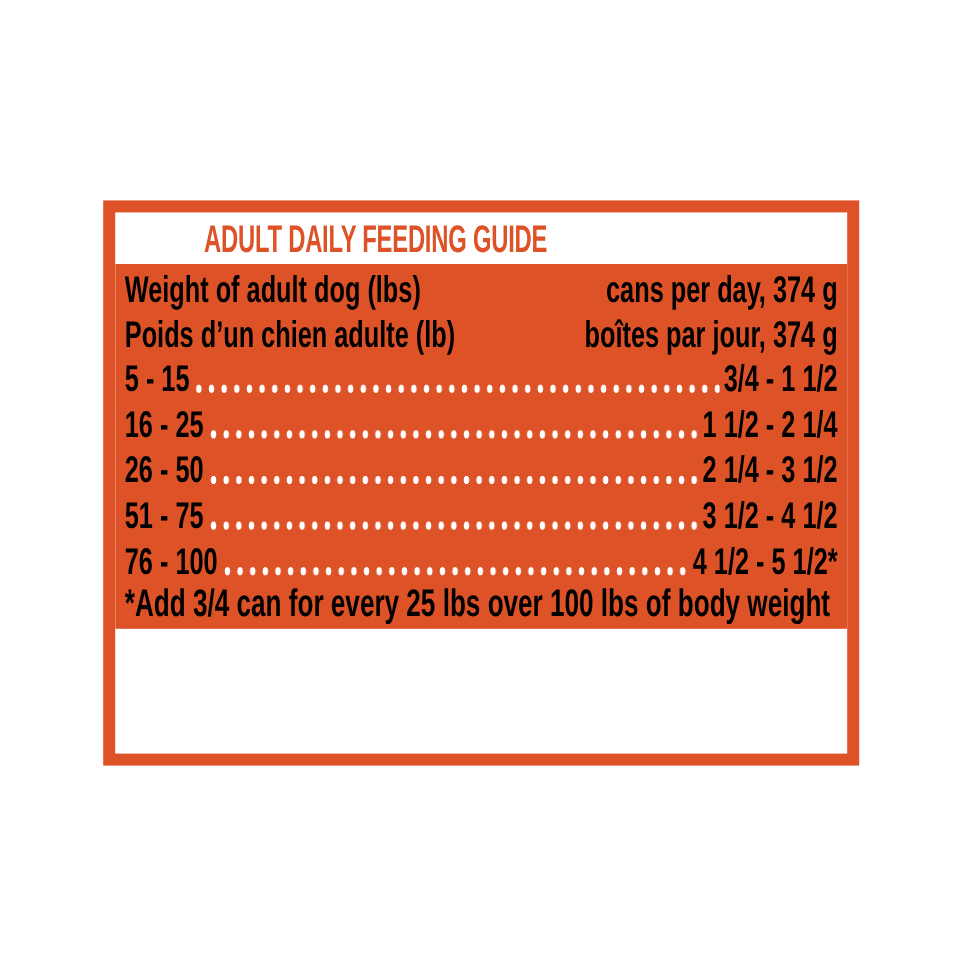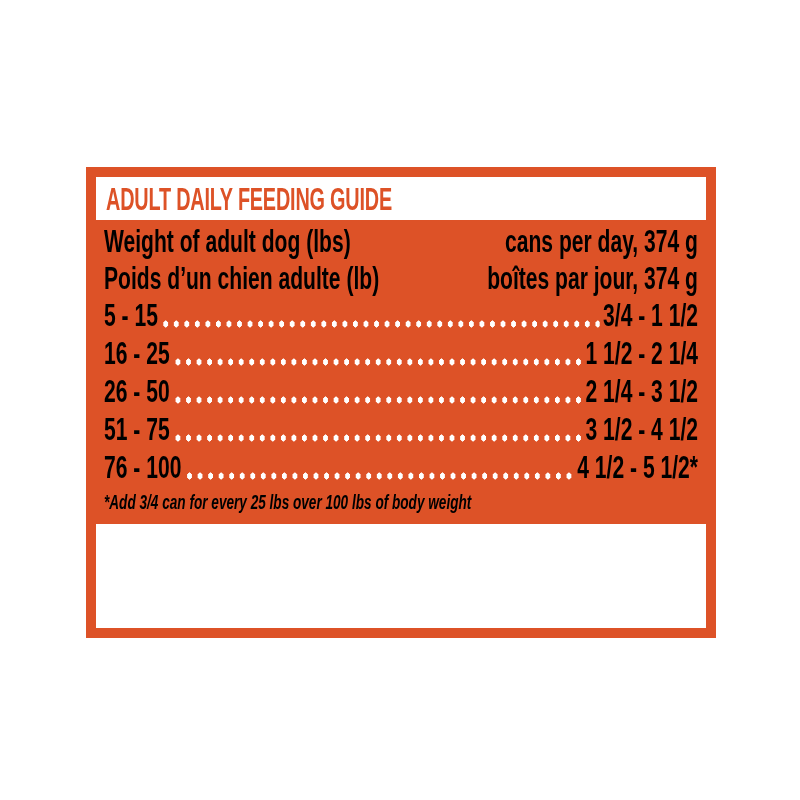--- a/index.html
+++ b/index.html
@@ -26,20 +26,21 @@
     width: 630px;
     height: 471px;
     box-sizing: border-box;
     border: 10px solid #DD5227;
     background: #ffffff;
     overflow: hidden;
   }
   
   .titles {
     margin: 5px 10px 0 10px;
+    text-align: center;
   }
   .title-line {
     font-size: 32px;
     line-height: 34px;
     color: #DD5227;
     white-space: nowrap;
   }
   .title-line > span {
     display: inline-block;
     transform: scaleX(0.62);
@@ -77,24 +78,23 @@
   .cell-value { flex: 0 0 auto; }
   .leader {
     flex: 1 1 auto;
     margin: 0 5px 0 4px;
     background-image: radial-gradient(circle, #ffffff 3.4px, rgba(255,255,255,0) 3.7px);
     background-size: 15.5px 10px;
     background-repeat: repeat-x;
     background-position: left calc(100% - 6px);
   }
   .foot-line {
-    font-size: 20px;
+    font-size: 32px;
     line-height: 31px;
     white-space: nowrap;
-    font-style: italic;
   }
   .foot-line > span {
     display: inline-block;
     transform: scaleX(0.68);
     transform-origin: 0 50%;
   }
   .foot-indent { padding-left: 12px; }
 </style>
 </head>
 <body>

